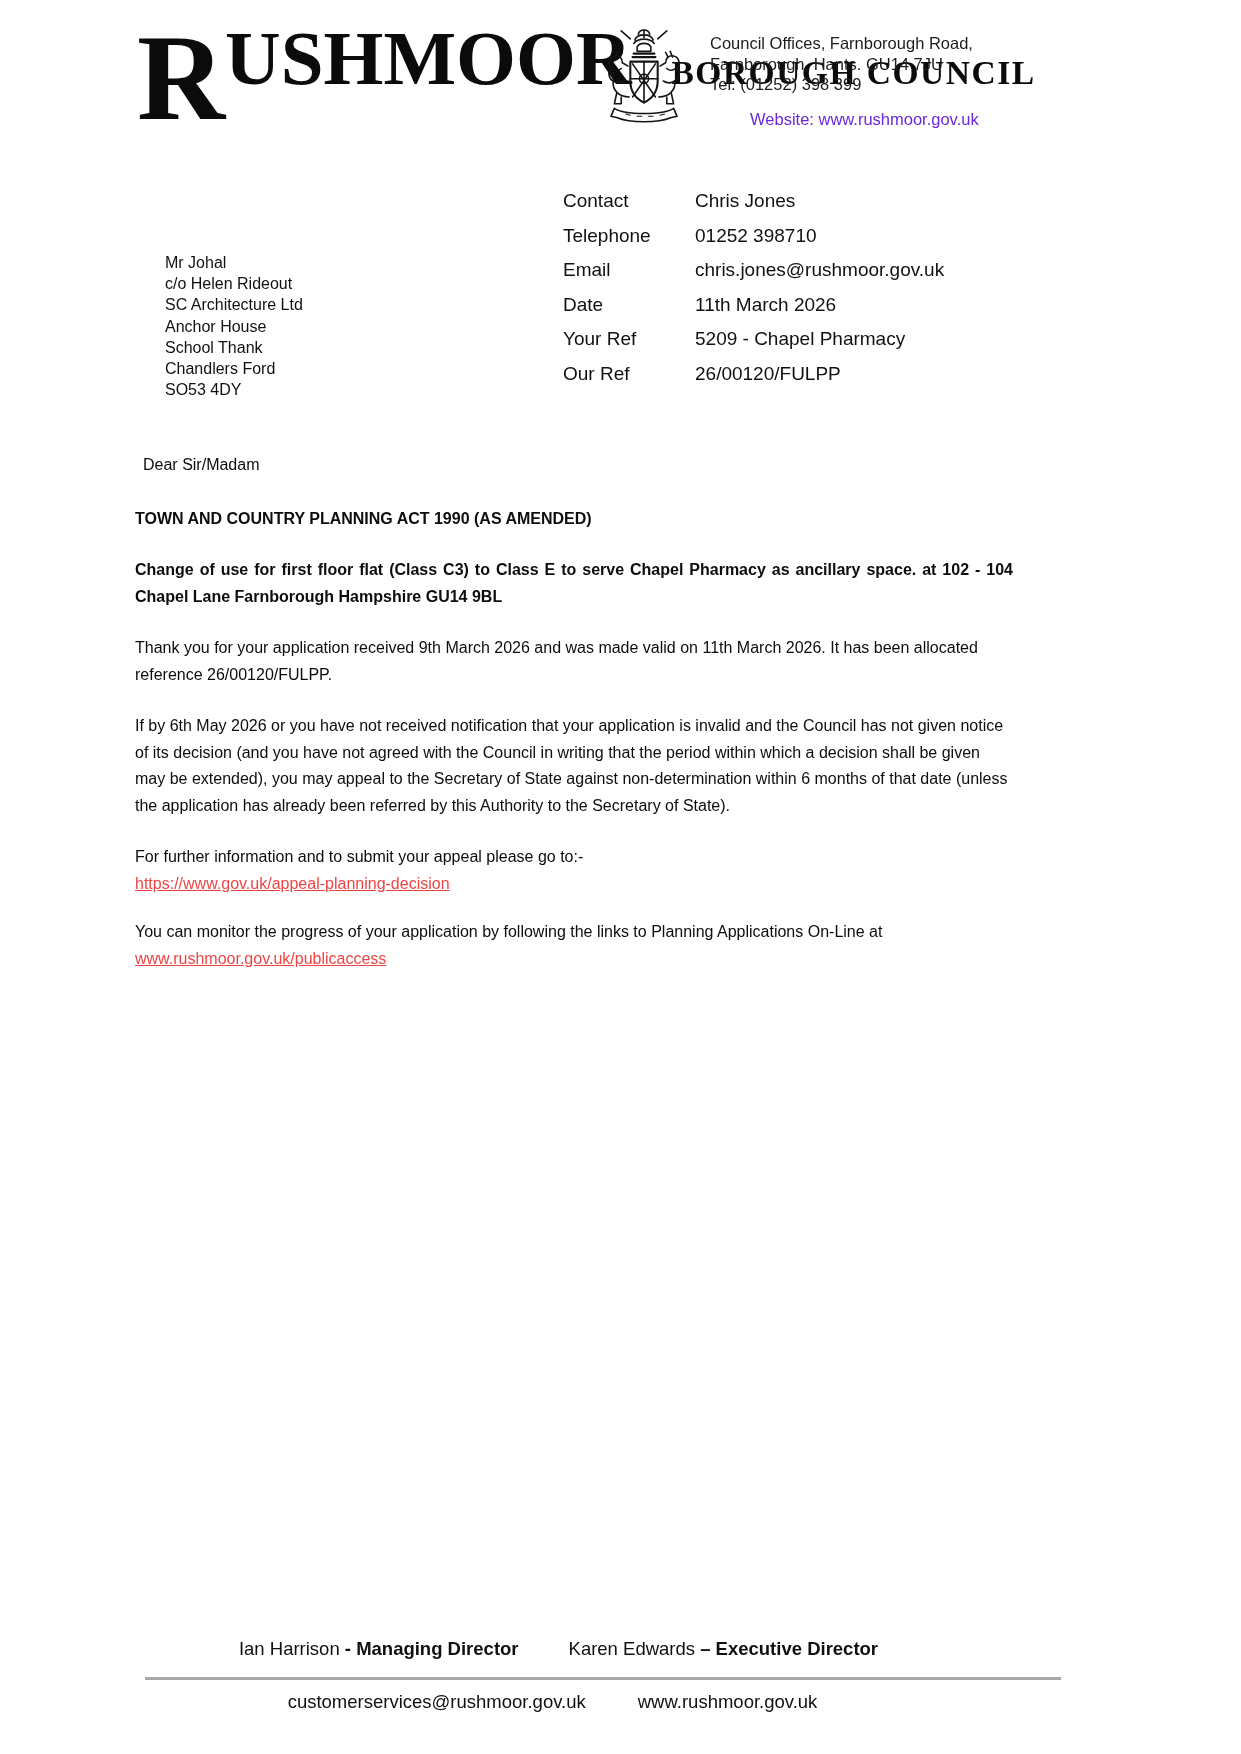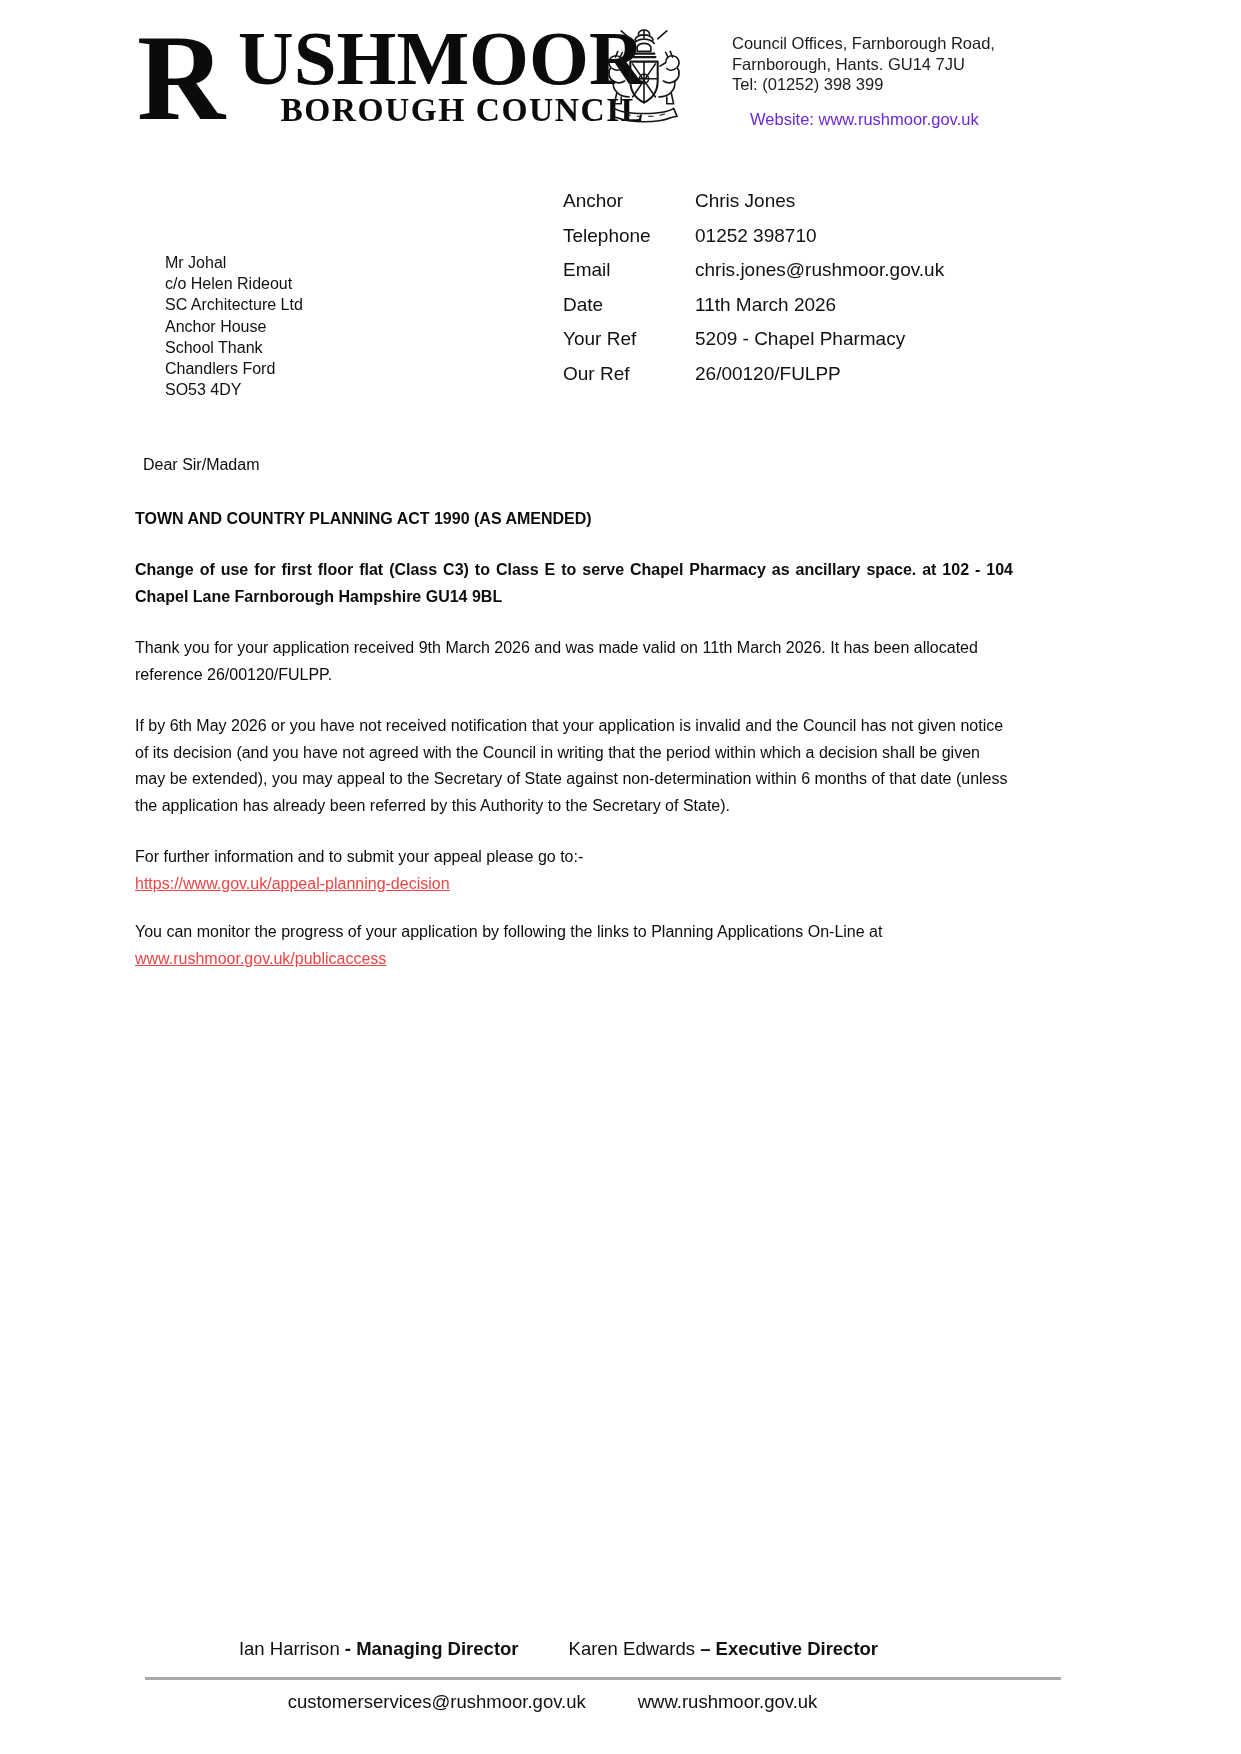--- a/index.html
+++ b/index.html
@@ -16,29 +16,29 @@
 
   
   .logo-text {
     position:absolute; left:137px; top:28px;
     display:flex; align-items:flex-start;
     font-family:"Liberation Serif", serif;
     font-weight:bold; color:#0b0b0b;
     line-height:1;
   }
   .logo-r { font-size:122px; line-height:0.82; letter-spacing:-2px; }
-  .logo-right { display:flex; flex-direction:column; align-items:flex-end; margin-left:15px; }
+  .logo-right { display:flex; flex-direction:row; align-items:flex-end; margin-left:2px;gap:40px; }
   .logo-line1 { font-size:77px; line-height:0.80; letter-spacing:0px; }
   .logo-line2 { font-size:33.5px; line-height:1; margin-top:3px; letter-spacing:1.5px; }
 
   .crest { position:absolute; left:586px; top:24px; width:116px; height:114px; }
   .crest svg { width:100%; height:100%; }
 
   .council-address {
-    position:absolute; left:732px; top:33px;
+    position:absolute; left:710px; top:33px;
     font-size:16.5px; line-height:20.5px; color:#1c1c1c;
   }
   .council-website { position:absolute; left:710px; top:110px; font-size:16.5px; color:#6d28d9;margin-left:40px; }
 
   
   .recipient {
     position:absolute; left:165px; top:252px;
     font-size:16px; line-height:21.2px; color:#111;
   }
   .details { position:absolute; left:563px; top:190px; font-size:19px; }
@@ -127,21 +127,21 @@
     <div>c/o Helen Rideout</div>
     <div>SC Architecture Ltd</div>
     <div>Anchor House</div>
     <div>School Thank</div>
     <div>Chandlers Ford</div>
     <div>SO53 4DY</div>
   </div>
 
   <div class="details">
     <div class="details-row">
-      <span class="details-label">Anchor</span>
+      <span class="details-label">Contact</span>
       <span class="details-value">Chris Jones</span>
     </div>
     <div class="details-row">
       <span class="details-label">Telephone</span>
       <span class="details-value">01252 398710</span>
     </div>
     <div class="details-row">
       <span class="details-label">Email</span>
       <span class="details-value">chris.jones@rushmoor.gov.uk</span>
     </div>

